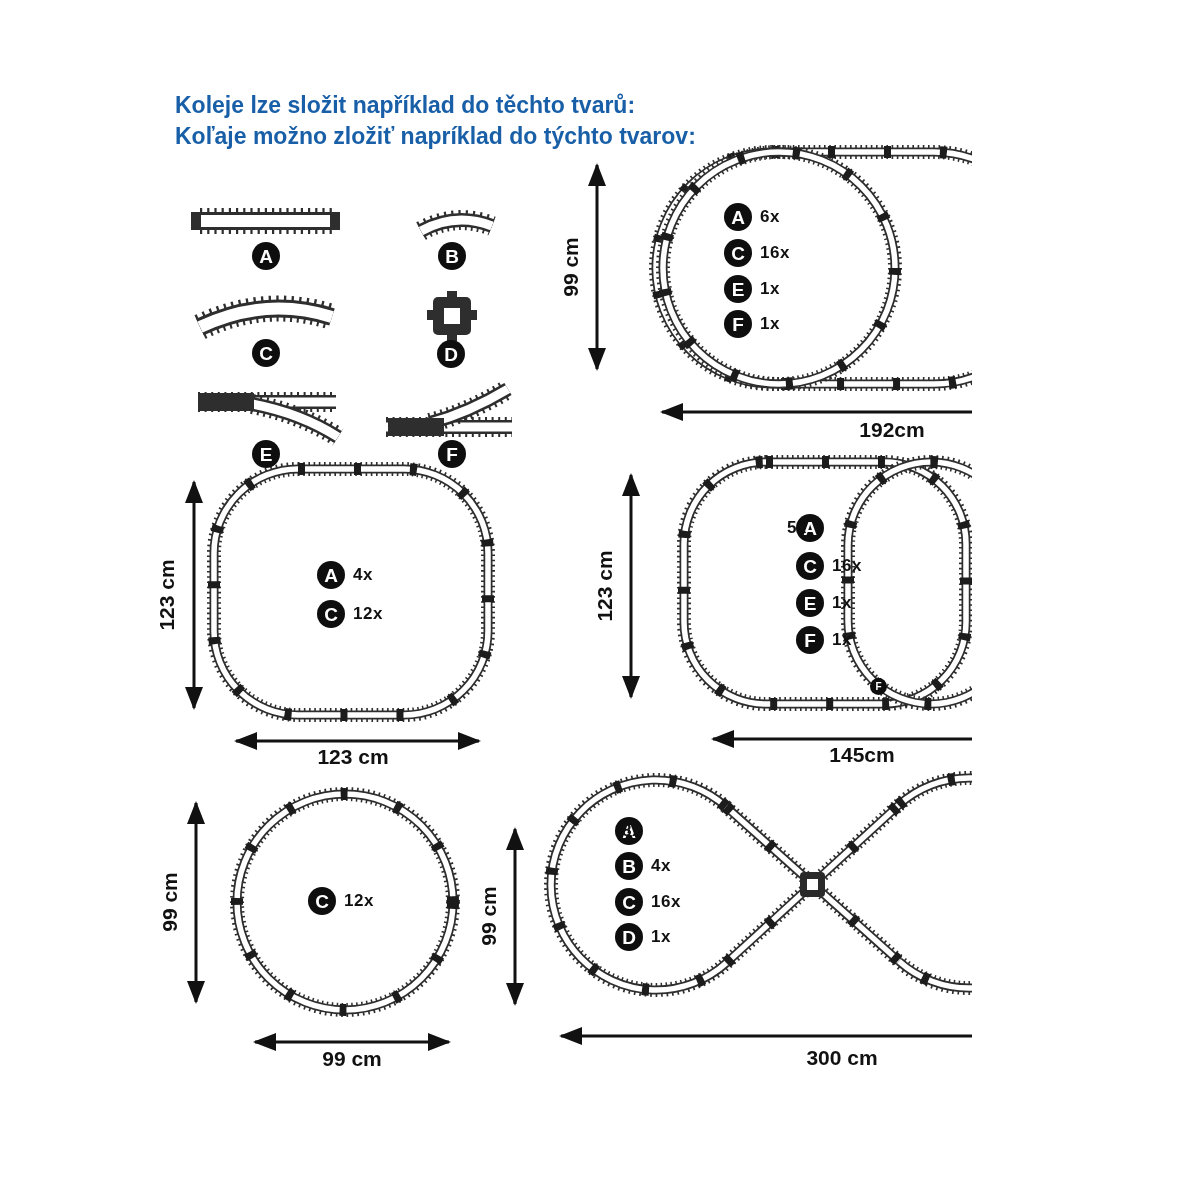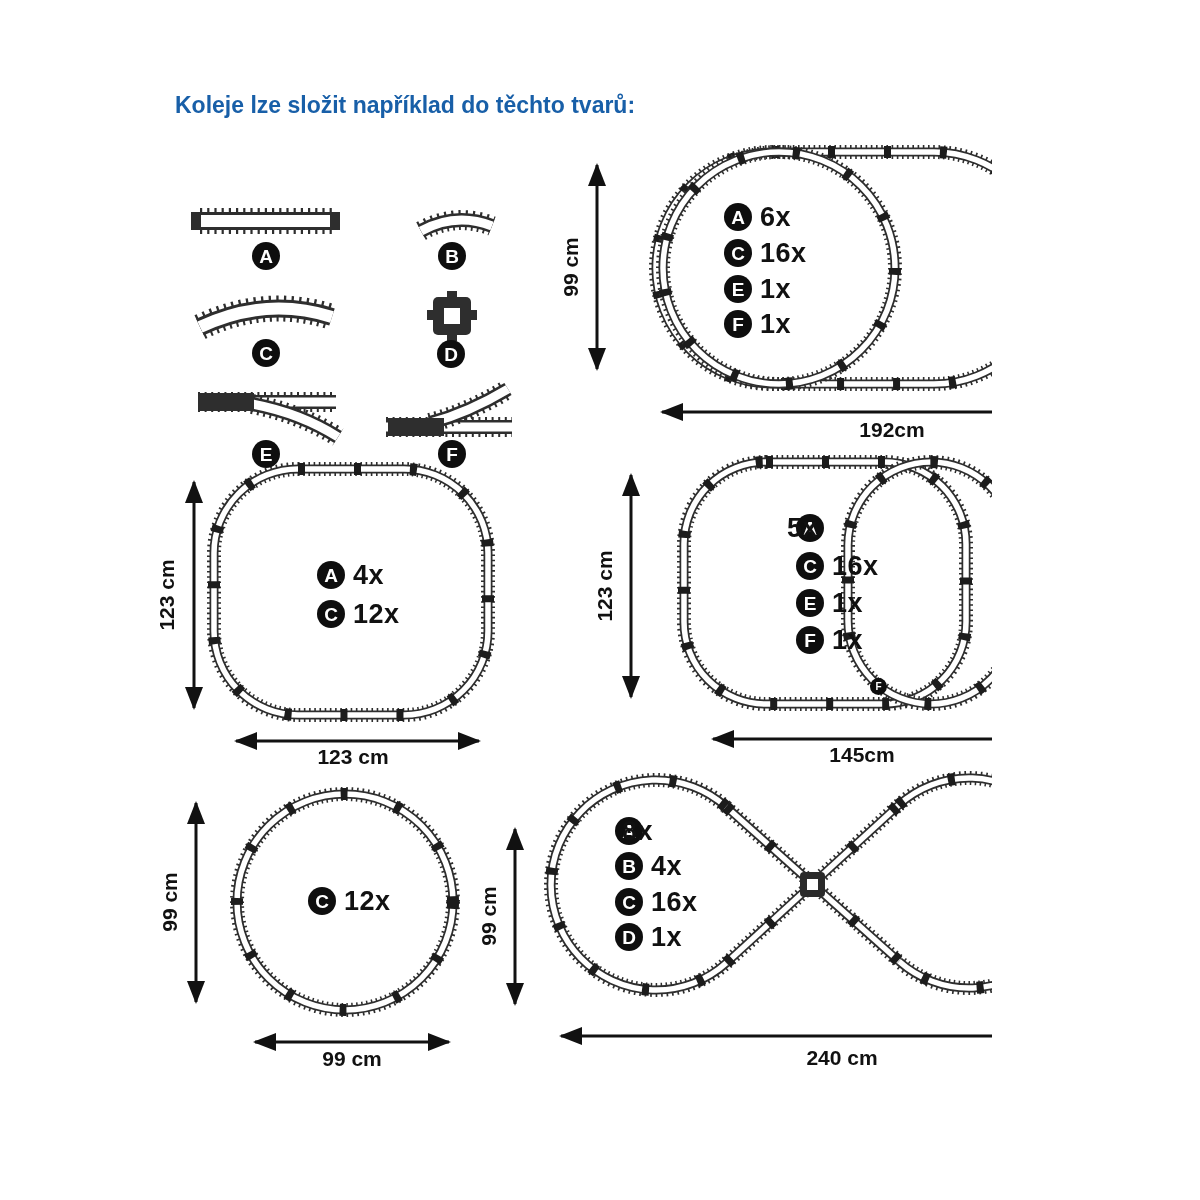--- a/index.html
+++ b/index.html
@@ -1,33 +1,33 @@
 <!DOCTYPE html>
 <html><head>
 <meta charset="utf-8">
 <style>
   html,body{margin:0;padding:0;background:#ffffff;}
   .canvas{
     position:relative;width:972px;height:1200px;background:#ffffff;overflow:hidden;
-    font-family:"Liberation Sans",sans-serif;color:#111;padding-left:20px;
+    font-family:"Liberation Sans",sans-serif;color:#111;
   }
   .stage{position:absolute;left:0;top:0;width:1200px;height:1200px;}
   .title{
     position:absolute;left:175px;top:90px;
     color:#185fa8;font-size:23px;font-weight:bold;line-height:31px;white-space:nowrap;
   }
   .badge{
     position:absolute;width:28px;height:28px;margin:-14px 0 0 -14px;border-radius:50%;
     background:#0e0e0e;color:#ffffff;font-weight:bold;font-size:19px;
     display:flex;align-items:center;justify-content:center;line-height:1;
   }
   .badge-sm{width:17px;height:17px;margin:-9px 0 0 -9px;font-size:10px;}
   .count{
     position:absolute;transform:translateY(-50%);
-    font-weight:bold;font-size:27px;color:#111;white-space:nowrap;letter-spacing:0.5px;
+    font-weight:bold;font-size:17px;color:#111;white-space:nowrap;letter-spacing:0.5px;
   }
   .dim-label{
     position:absolute;transform:translate(-50%,-50%);
     font-weight:bold;font-size:21px;color:#111;white-space:nowrap;
   }
   .dim-label.v{transform:translate(-50%,-50%) rotate(-90deg);}
 </style>
 </head>
 <body>
 
@@ -184,20 +184,21 @@
         <rect x="800" y="872" width="25" height="25" rx="4" fill="#2a2a2a"></rect>
         <rect x="807" y="879" width="11" height="11" fill="#ffffff"></rect>
       </g>
       <line x1="515" y1="829" x2="515" y2="1004" stroke="#111" stroke-width="3" marker-start="url(#ah)" marker-end="url(#ah)"></line>
       <line x1="561" y1="1036" x2="1069" y2="1036" stroke="#111" stroke-width="3" marker-start="url(#ah)" marker-end="url(#ah)"></line>
     </g>
   </svg>
 
   <div class="title">
     <div>Koleje lze složit například do těchto tvarů:</div>
+    <div>Koľaje možno zložiť napríklad do týchto tvarov:</div>
   </div>
 
   <div class="badge" style="left:266px;top:256px">A</div>
   <div class="badge" style="left:452px;top:256px">B</div>
   <div class="badge" style="left:266px;top:353px">C</div>
   <div class="badge" style="left:451px;top:354px">D</div>
   <div class="badge" style="left:266px;top:454px">E</div>
   <div class="badge" style="left:452px;top:454px">F</div>
 
   <div class="badge" style="left:738px;top:217px">A</div>
@@ -237,15 +238,15 @@
 
   <div class="badge" style="left:629px;top:831px">A</div>
   <div class="count" style="left:622px;top:831px">8x</div>
   <div class="badge" style="left:629px;top:866px">B</div>
   <div class="count" style="left:651px;top:866px">4x</div>
   <div class="badge" style="left:629px;top:902px">C</div>
   <div class="count" style="left:651px;top:902px">16x</div>
   <div class="badge" style="left:629px;top:937px">D</div>
   <div class="count" style="left:651px;top:937px">1x</div>
   <div class="dim-label v" style="left:489px;top:916px">99 cm</div>
-  <div class="dim-label" style="left:842px;top:1058px">240 cm</div>
+  <div class="dim-label" style="left:842px;top:1058px">300 cm</div>
 
 </div>
 
 </body></html>

